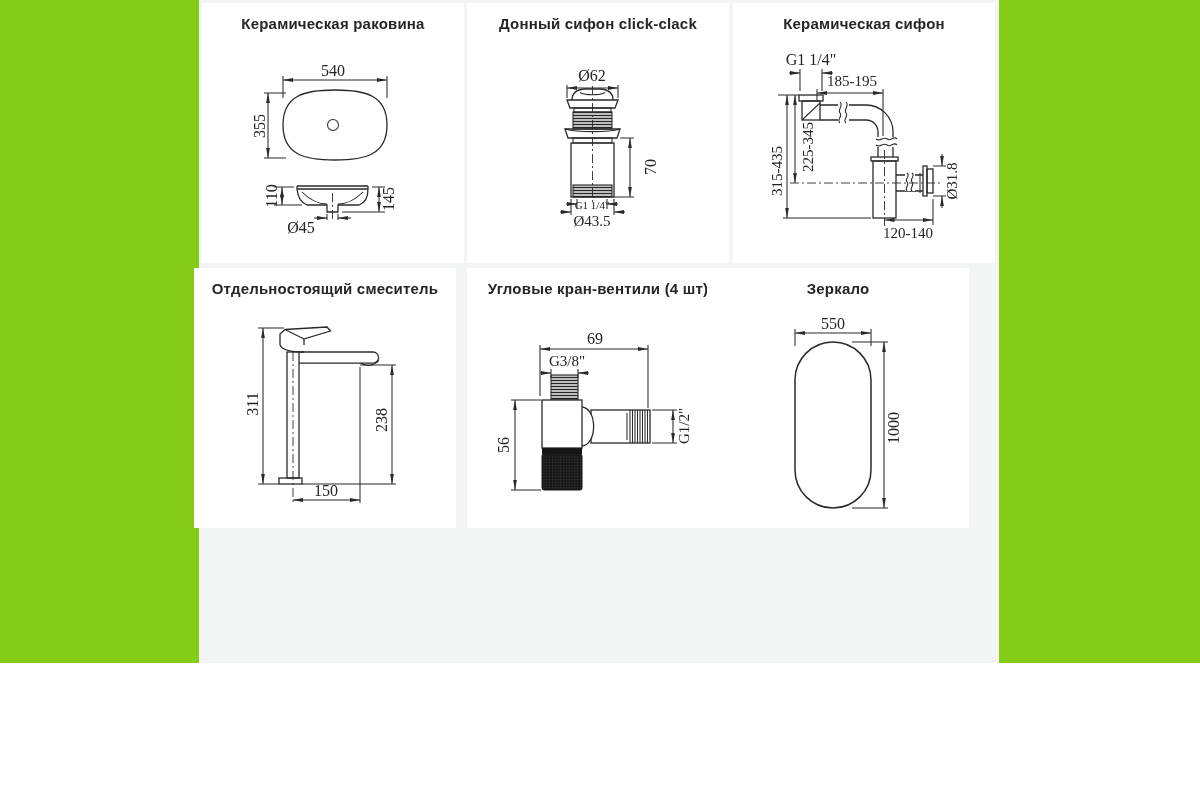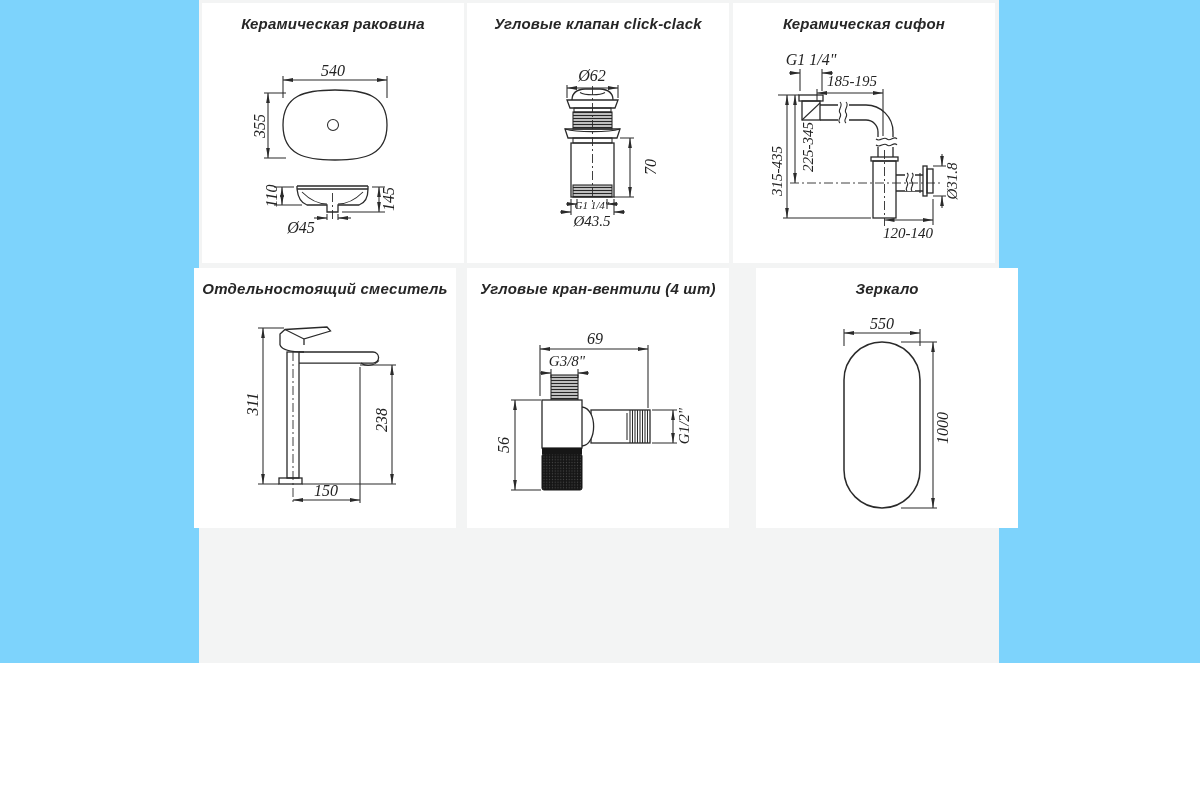--- a/index.html
+++ b/index.html
@@ -1,17 +1,17 @@
 <!DOCTYPE html>
 <html><head>
 <meta charset="utf-8">
 <style>
   html,body{margin:0;padding:0;background:#ffffff;}
-  #stage{position:relative;width:1200px;height:663px;background:#7dd3fc;overflow:hidden;
-         font-family:"Liberation Sans", sans-serif;font-style:italic;}
+  #stage{position:relative;width:1200px;height:663px;background:#84cc16;overflow:hidden;
+         font-family:"Liberation Sans", sans-serif;}
   .band{position:absolute;left:199px;top:0;width:800px;height:800px;background:#f3f4f4;}
   .card{position:absolute;width:262px;height:260px;background:#ffffff;}
   .card-title{position:absolute;left:0;top:12px;width:100%;text-align:center;
               font-size:15px;font-weight:bold;color:#262626;letter-spacing:.2px;}
   svg.draw{position:absolute;left:0;top:0;}
   .ln{stroke:#2a2a2a;stroke-width:1.3;fill:none;}
   .tn{stroke:#2a2a2a;stroke-width:1.05;fill:none;}
   .cl{stroke:#2a2a2a;stroke-width:.9;fill:none;stroke-dasharray:9 3 2 3;}
   .wf{fill:#ffffff;stroke:none;}
   .dim{font-family:"Liberation Serif","DejaVu Serif",serif;fill:#232323;}
@@ -58,21 +58,21 @@
       <text class="dim f16 mid" x="192" y="196" transform="rotate(-90 192 196)">145</text>
 
       <path class="tn" d="M125,211 V217 M136,211 V217"></path>
       <line class="tn" x1="112" y1="215" x2="125" y2="215" marker-end="url(#ar1)"></line>
       <line class="tn" x1="136" y1="215" x2="149" y2="215" marker-start="url(#ar1)"></line>
       <text class="dim f16 mid" x="99" y="230">Ø45</text>
     </svg>
   </div>
 
   <div class="card" style="left:467px;top:3px;">
-    <div class="card-title">Угловые клапан click-clack</div>
+    <div class="card-title">Донный сифон click-clack</div>
     <svg class="draw" width="262" height="260" viewBox="0 0 262 260">
       <defs>
         <marker id="ar2" viewBox="0 0 10 6" refX="10" refY="3" markerWidth="10" markerHeight="6" markerUnits="userSpaceOnUse" orient="auto-start-reverse">
           <path d="M10,3 L0,1.1 L0,4.9 Z" fill="#2a2a2a"></path>
         </marker>
         <pattern id="p2t" patternUnits="userSpaceOnUse" width="4" height="3">
           <rect x="0" y="0.7" width="4" height="1.6" fill="#262626"></rect>
         </pattern>
       </defs>
 
@@ -245,21 +245,21 @@
       <path class="tn" d="M185,142 H210 M185,175 H210"></path>
       <line class="tn" x1="206" y1="142" x2="206" y2="175" marker-start="url(#ar5)" marker-end="url(#ar5)"></line>
       <text class="dim f15 mid" x="222" y="158" transform="rotate(-90 222 158)">G1/2"</text>
 
       <path class="tn" d="M44,132 H74 M44,222 H74"></path>
       <line class="tn" x1="48" y1="132" x2="48" y2="222" marker-start="url(#ar5)" marker-end="url(#ar5)"></line>
       <text class="dim f16 mid" x="42" y="177" transform="rotate(-90 42 177)">56</text>
     </svg>
   </div>
 
-  <div class="card" style="left:756px;top:268px;">
+  <div class="card" style="left:707px;top:268px;">
     <div class="card-title">Зеркало</div>
     <svg class="draw" width="262" height="260" viewBox="0 0 262 260">
       <defs>
         <marker id="ar6" viewBox="0 0 10 6" refX="10" refY="3" markerWidth="10" markerHeight="6" markerUnits="userSpaceOnUse" orient="auto-start-reverse">
           <path d="M10,3 L0,1.1 L0,4.9 Z" fill="#2a2a2a"></path>
         </marker>
       </defs>
 
       <text class="dim f16 mid" x="126" y="61">550</text>
       <path class="tn" d="M88,61 V78 M164,61 V78"></path>

